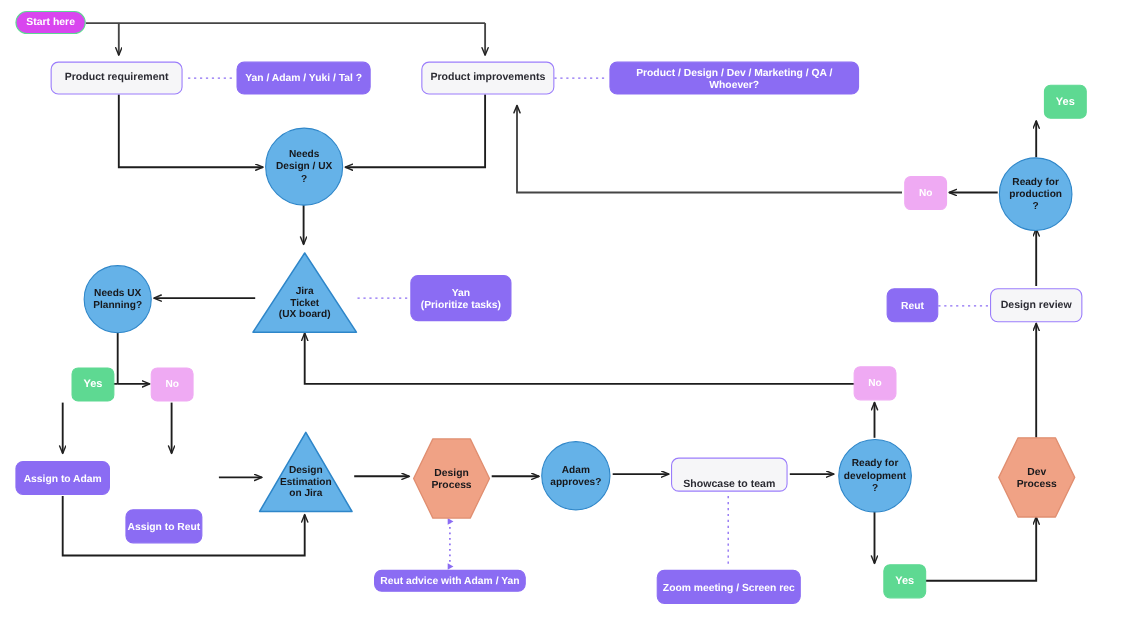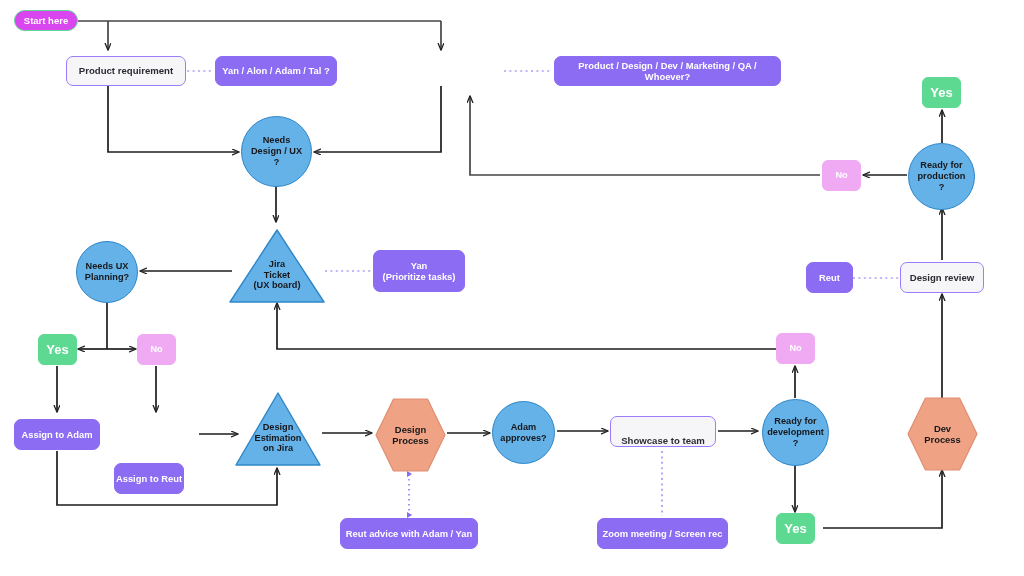--- a/index.html
+++ b/index.html
@@ -15,21 +15,21 @@
   .pill{background:#d946ef;border:1px solid #5ed992;border-radius:999px;color:#ffffff;
         font-size:9.5px;font-weight:700;}
   
   .wbox{background:#f6f6f8;border:1.6px solid #9b7dfb;border-radius:7px;color:#2b2b33;
         font-size:9.6px;font-weight:700;}
   
   .pbox{background:#8b6cf3;border:1.5px solid #8b6cf3;border-radius:7px;color:#ffffff;
         font-size:9.4px;font-weight:700;}
   
   .yes{background:#5ed992;border:1.4px solid #5ed992;border-radius:6px;color:#ffffff;
-       font-size:13px;font-weight:700;}
+       font-size:10px;font-weight:700;margin-left:27px;}
   .no{background:#efaaf3;border:1.4px solid #efaaf3;border-radius:6px;color:#ffffff;
       font-size:9.2px;font-weight:700;text-align:right;}
   
   .circ{background:#65b2e8;border:1.5px solid #2e86c9;border-radius:50%;color:#17181c;
         font-size:9.2px;font-weight:700;}
   
   .shape{background:transparent;border:none;}
   .shape svg{position:absolute;left:0;top:0;}
   .shape .lbl{position:relative;z-index:3;}
   .tri .lbl{transform:translateY(9px);font-size:9.2px;font-weight:700;color:#17181c;}
@@ -118,28 +118,31 @@
     </g>
     <g stroke="#8b6cf3" stroke-width="1.5" fill="none" stroke-dasharray="1.6,3.4" marker-start="url(#ahp)" marker-end="url(#ahp)">
       <path d="M409,474 L409,515"></path>
     </g>
   </svg>
 
   <div class="node pill" style="left:14px;top:10px;width:64px;height:21px;">
     <span class="lbl">Start here</span>
   </div>
 
-  <div class="node wbox" style="left:66px;top:56px;width:120px;height:30px;">
+  <div class="node wbox" style="left:46px;top:56px;width:120px;height:30px;">
     <span class="lbl">Product requirement</span>
   </div>
 
   <div class="node pbox" style="left:215px;top:56px;width:122px;height:30px;">
-    <span class="lbl">Yan / Alon / Adam / Tal ?</span>
-  </div>
-
+    <span class="lbl">Yan / Adam / Yuki / Tal ?</span>
+  </div>
+
+  <div class="node wbox" style="left:383px;top:56px;width:121px;height:30px;">
+    <span class="lbl">Product improvements</span>
+  </div>
 
   <div class="node pbox" style="left:554px;top:56px;width:227px;height:30px;">
     <span class="lbl">Product / Design / Dev / Marketing / QA / Whoever?</span>
   </div>
 
   <div class="node circ" style="left:241px;top:116px;width:71px;height:71px;">
     <span class="lbl">Needs
 Design / UX
 ?</span>
   </div>
@@ -189,21 +192,21 @@
   </div>
 
   <div class="node shape hex" style="left:374px;top:397px;width:73px;height:76px;">
     <svg width="73" height="76" viewBox="0 0 73 76">
       <path d="M19.5,2 L53.5,2 L71,38 L53.5,74 L19.5,74 L2,38 Z" fill="#f0a285" stroke="#e08e70" stroke-width="1.2" stroke-linejoin="round"></path>
     </svg>
     <span class="lbl">Design
 Process</span>
   </div>
 
-  <div class="node pbox" style="left:340px;top:518px;width:138px;height:31px;">
+  <div class="node pbox" style="left:340px;top:518px;width:138px;height:20px;">
     <span class="lbl">Reut advice with Adam / Yan</span>
   </div>
 
   <div class="node circ" style="left:492px;top:401px;width:63px;height:63px;">
     <span class="lbl">Adam
 approves?</span>
   </div>
 
   <div class="node wbox" style="left:610px;top:416px;width:106px;height:31px;align-items:flex-end;">
     <span class="lbl">Showcase to team</span>

